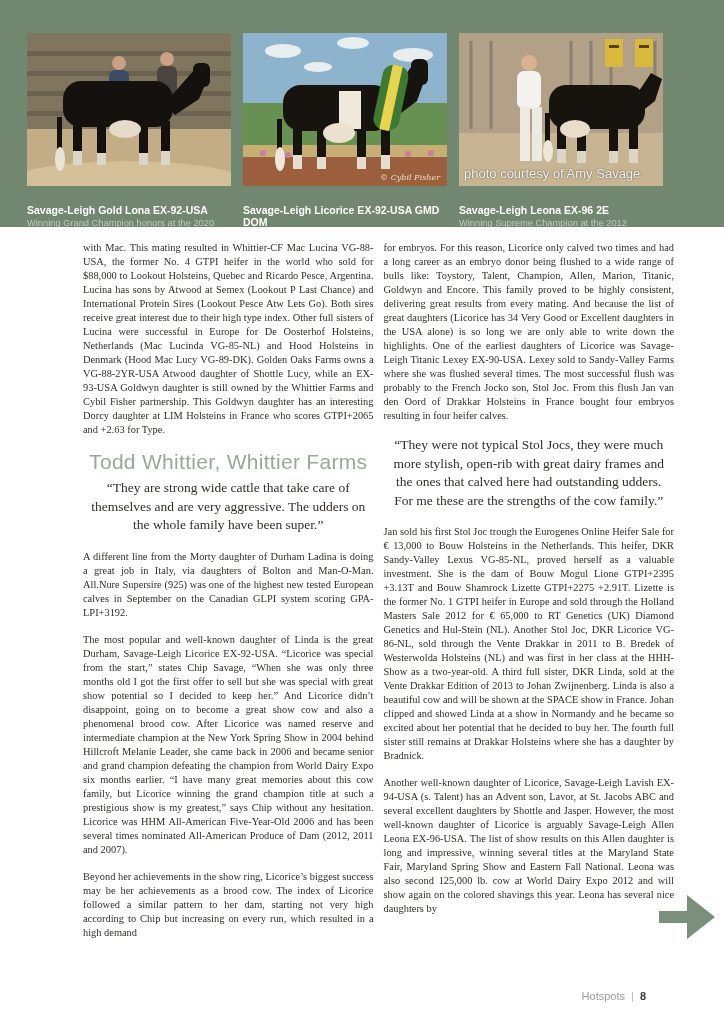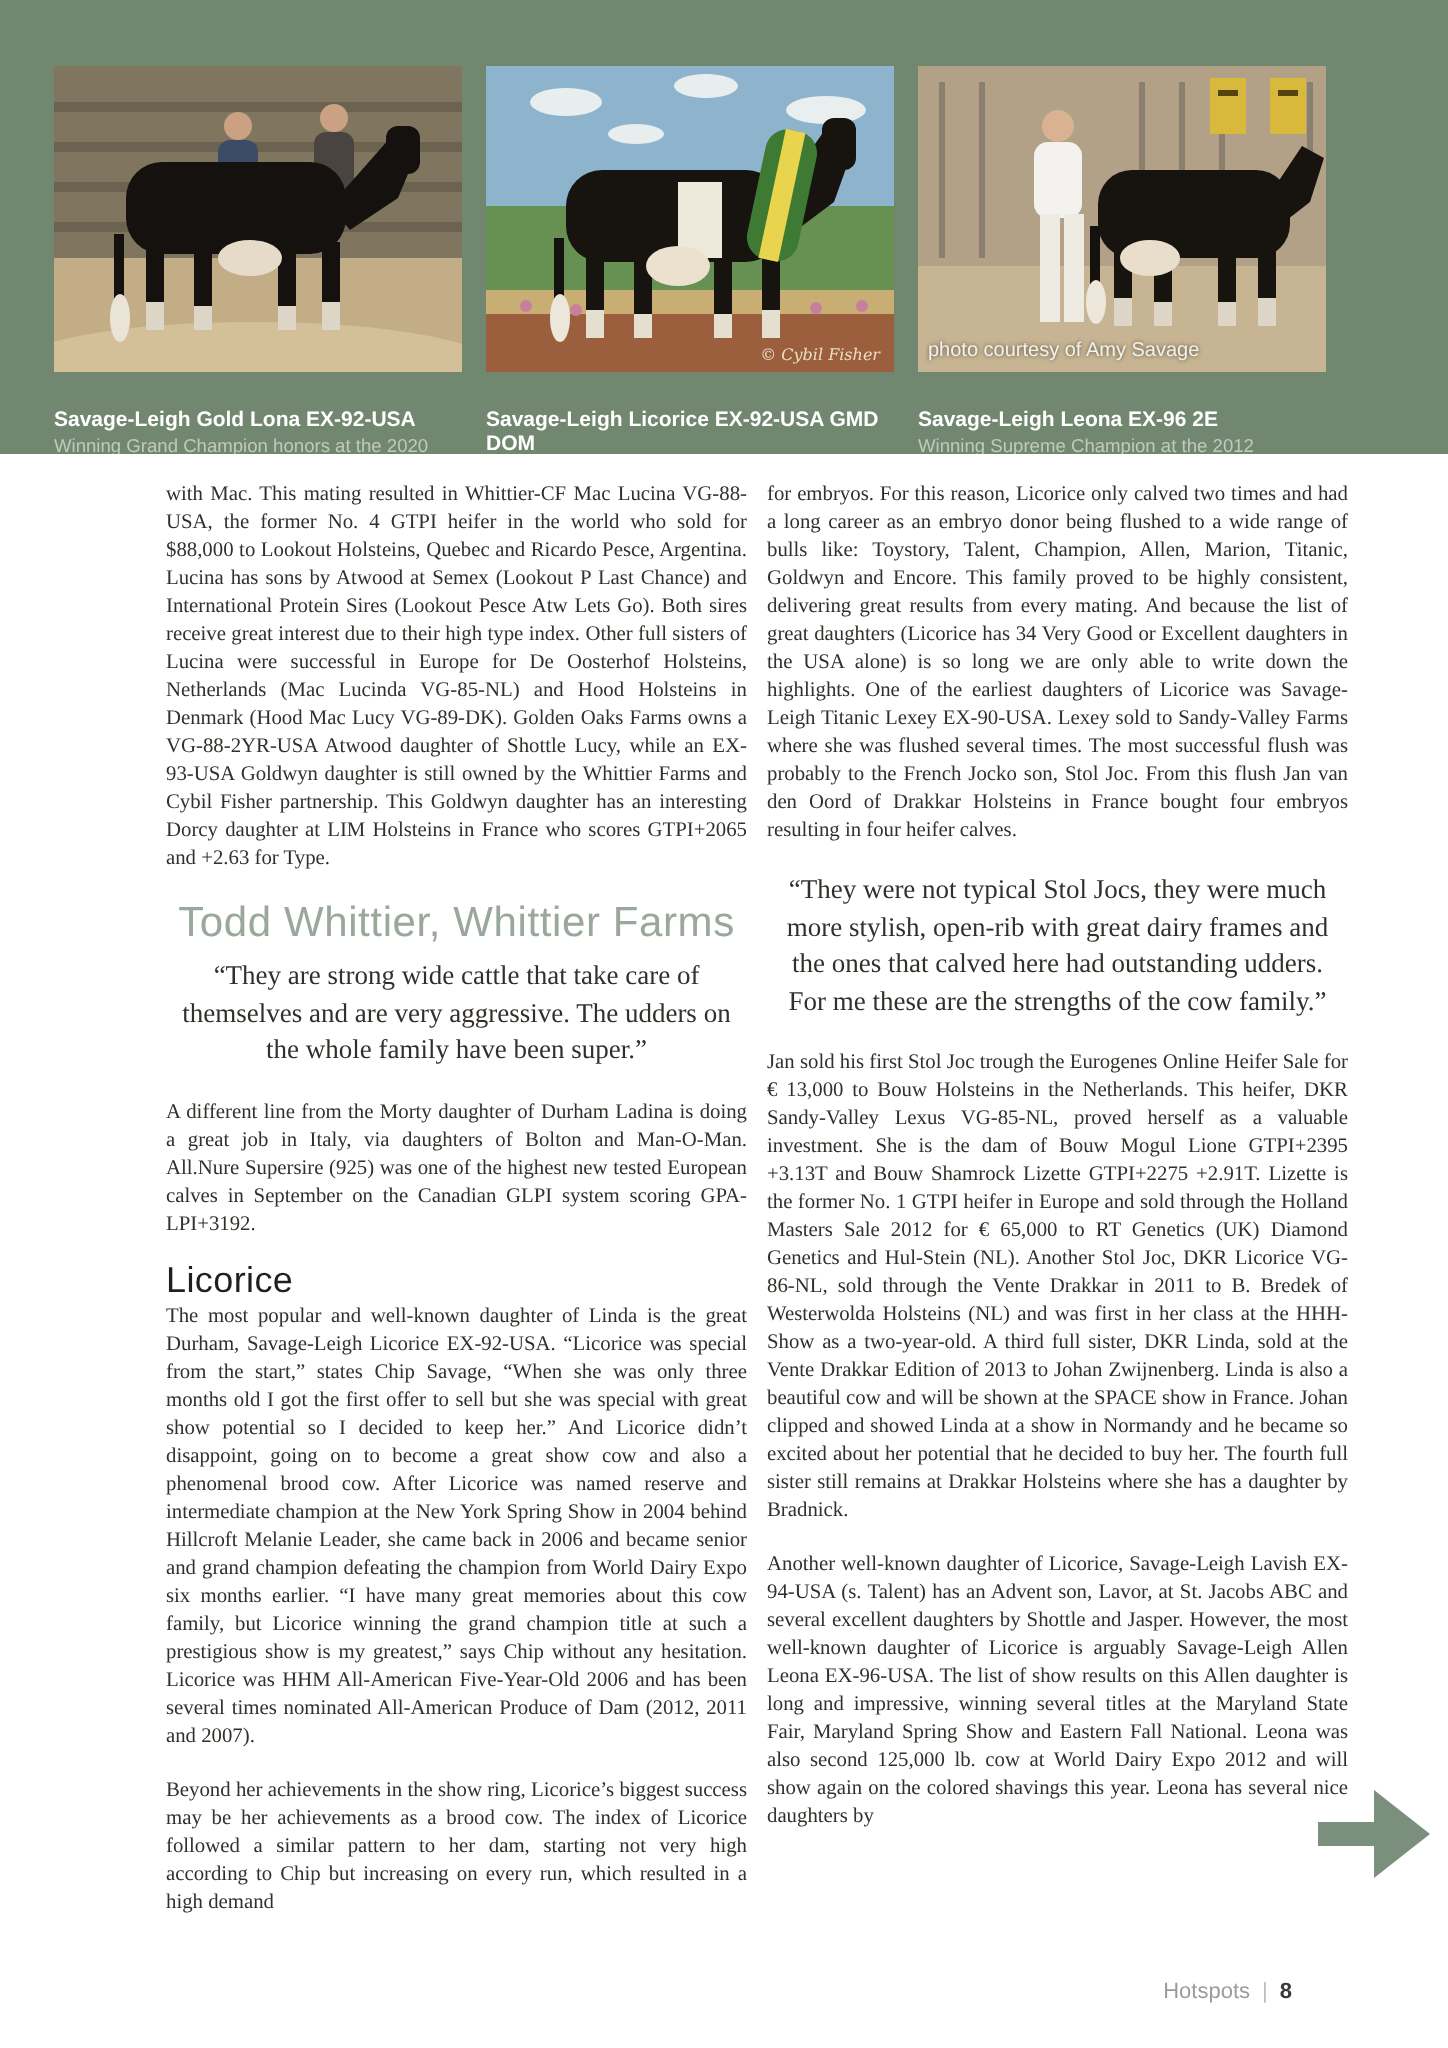--- a/index.html
+++ b/index.html
@@ -7,21 +7,21 @@
         font-family:"Liberation Sans",sans-serif;}
 
   
   .photo-band{height:227px;background:#72876f;box-sizing:border-box;
               padding:33px 0 0 27px;display:flex;gap:12px;}
   .photo-card{width:204px;flex:0 0 204px;}
   .photo{position:relative;width:204px;height:153px;overflow:hidden;background:#3b82f6;}
   .photo svg{display:block;width:100%;height:100%;}
   .cap-title{margin-top:18px;font-size:10.5px;font-weight:bold;color:#ffffff;line-height:12px;}
   .cap-sub{margin-top:2px;font-size:9.3px;color:rgba(255,255,255,0.55);line-height:11px;}
-  .credit-overlay{position:absolute;left:5px;bottom:5px;font-size:10px;color:#f2f2ec;
+  .credit-overlay{position:absolute;left:5px;bottom:5px;font-size:13px;color:#f2f2ec;
                   text-shadow:0 0 2px rgba(0,0,0,.6);}
   .signature{position:absolute;right:7px;bottom:4px;font-family:"DejaVu Serif",serif;
              font-style:italic;font-size:8px;color:#f3ecd6;opacity:.9;}
 
   
   .content{display:flex;gap:10px;padding:14px 50px 0 55px;margin-left:28px;}
   .col{flex:1;min-width:0;font-family:"Liberation Serif","DejaVu Serif",serif;
        font-size:10.4px;line-height:14px;color:#332f2b;text-align:justify;}
   .col p{margin:0 0 13px 0;}
 
@@ -183,21 +183,20 @@
 
   <main class="content">
 
     <div class="col">
       <p>with Mac. This mating resulted in Whittier-CF Mac Lucina VG-88-USA, the former No. 4 GTPI heifer in the world who sold for $88,000 to Lookout Holsteins, Quebec and Ricardo Pesce, Argentina. Lucina has sons by Atwood at Semex (Lookout P Last Chance) and International Protein Sires (Lookout Pesce Atw Lets Go). Both sires receive great interest due to their high type index. Other full sisters of Lucina were successful in Europe for De Oosterhof Holsteins, Netherlands (Mac Lucinda VG-85-NL) and Hood Holsteins in Denmark (Hood Mac Lucy VG-89-DK). Golden Oaks Farms owns a VG-88-2YR-USA Atwood daughter of Shottle Lucy, while an EX-93-USA Goldwyn daughter is still owned by the Whittier Farms and Cybil Fisher partnership. This Goldwyn daughter has an interesting Dorcy daughter at LIM Holsteins in France who scores GTPI+2065 and +2.63 for Type.</p>
       <div class="pullquote">
         <h2 class="pq-head">Todd Whittier, Whittier Farms</h2>
         <p class="pq-text">“They are strong wide cattle that take care of themselves and are very aggressive. The udders on the whole family have been super.”</p>
       </div>
       <p>A different line from the Morty daughter of Durham Ladina is doing a great job in Italy, via daughters of Bolton and Man-O-Man. All.Nure Supersire (925) was one of the highest new tested European calves in September on the Canadian GLPI system scoring GPA-LPI+3192.</p>
-      <h3 class="section-heading">Licorice</h3>
       <p>The most popular and well-known daughter of Linda is the great Durham, Savage-Leigh Licorice EX-92-USA. “Licorice was special from the start,” states Chip Savage, “When she was only three months old I got the first offer to sell but she was special with great show potential so I decided to keep her.” And Licorice didn’t disappoint, going on to become a great show cow and also a phenomenal brood cow. After Licorice was named reserve and intermediate champion at the New York Spring Show in 2004 behind Hillcroft Melanie Leader, she came back in 2006 and became senior and grand champion defeating the champion from World Dairy Expo six months earlier. “I have many great memories about this cow family, but Licorice winning the grand champion title at such a prestigious show is my greatest,” says Chip without any hesitation. Licorice was HHM All-American Five-Year-Old 2006 and has been several times nominated All-American Produce of Dam (2012, 2011 and 2007).</p>
       <p>Beyond her achievements in the show ring, Licorice’s biggest success may be her achievements as a brood cow. The index of Licorice followed a similar pattern to her dam, starting not very high according to Chip but increasing on every run, which resulted in a high demand</p>
     </div>
 
     <div class="col">
       <p>for embryos. For this reason, Licorice only calved two times and had a long career as an embryo donor being flushed to a wide range of bulls like: Toystory, Talent, Champion, Allen, Marion, Titanic, Goldwyn and Encore. This family proved to be highly consistent, delivering great results from every mating. And because the list of great daughters (Licorice has 34 Very Good or Excellent daughters in the USA alone) is so long we are only able to write down the highlights. One of the earliest daughters of Licorice was Savage-Leigh Titanic Lexey EX-90-USA. Lexey sold to Sandy-Valley Farms where she was flushed several times. The most successful flush was probably to the French Jocko son, Stol Joc. From this flush Jan van den Oord of Drakkar Holsteins in France bought four embryos resulting in four heifer calves.</p>
       <div class="pullquote">
         <p class="pq-text">“They were not typical Stol Jocs, they were much more stylish, open-rib with great dairy frames and the ones that calved here had outstanding udders. For me these are the strengths of the cow family.”</p>
       </div>
       <p>Jan sold his first Stol Joc trough the Eurogenes Online Heifer Sale for € 13,000 to Bouw Holsteins in the Netherlands. This heifer, DKR Sandy-Valley Lexus VG-85-NL, proved herself as a valuable investment. She is the dam of Bouw Mogul Lione GTPI+2395 +3.13T and Bouw Shamrock Lizette GTPI+2275 +2.91T. Lizette is the former No. 1 GTPI heifer in Europe and sold through the Holland Masters Sale 2012 for € 65,000 to RT Genetics (UK) Diamond Genetics and Hul-Stein (NL). Another Stol Joc, DKR Licorice VG-86-NL, sold through the Vente Drakkar in 2011 to B. Bredek of Westerwolda Holsteins (NL) and was first in her class at the HHH-Show as a two-year-old. A third full sister, DKR Linda, sold at the Vente Drakkar Edition of 2013 to Johan Zwijnenberg. Linda is also a beautiful cow and will be shown at the SPACE show in France. Johan clipped and showed Linda at a show in Normandy and he became so excited about her potential that he decided to buy her. The fourth full sister still remains at Drakkar Holsteins where she has a daughter by Bradnick.</p>

